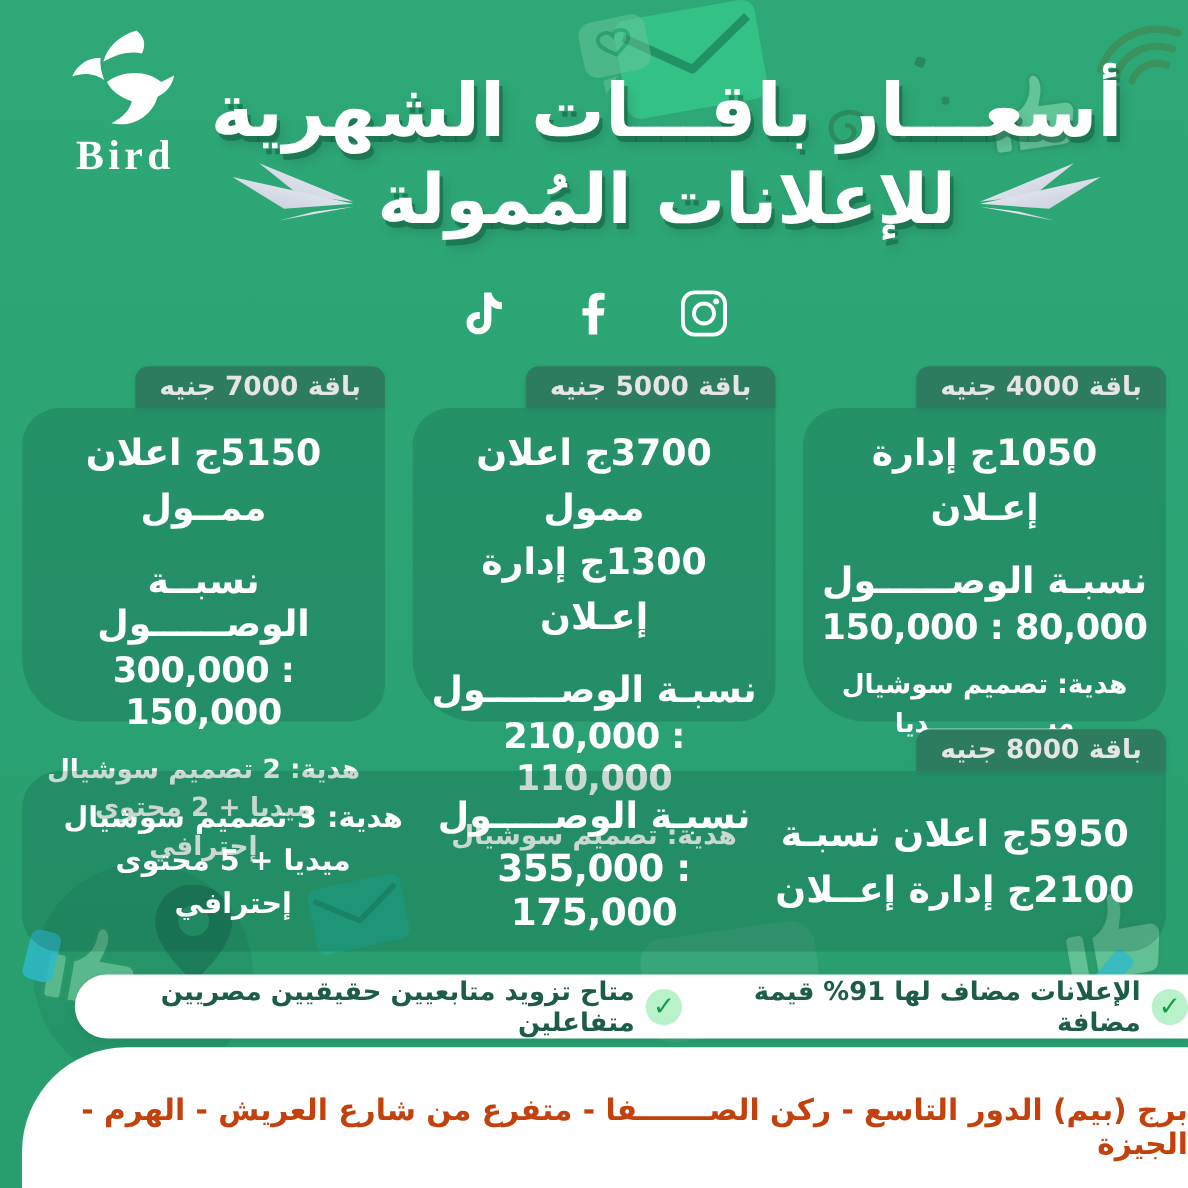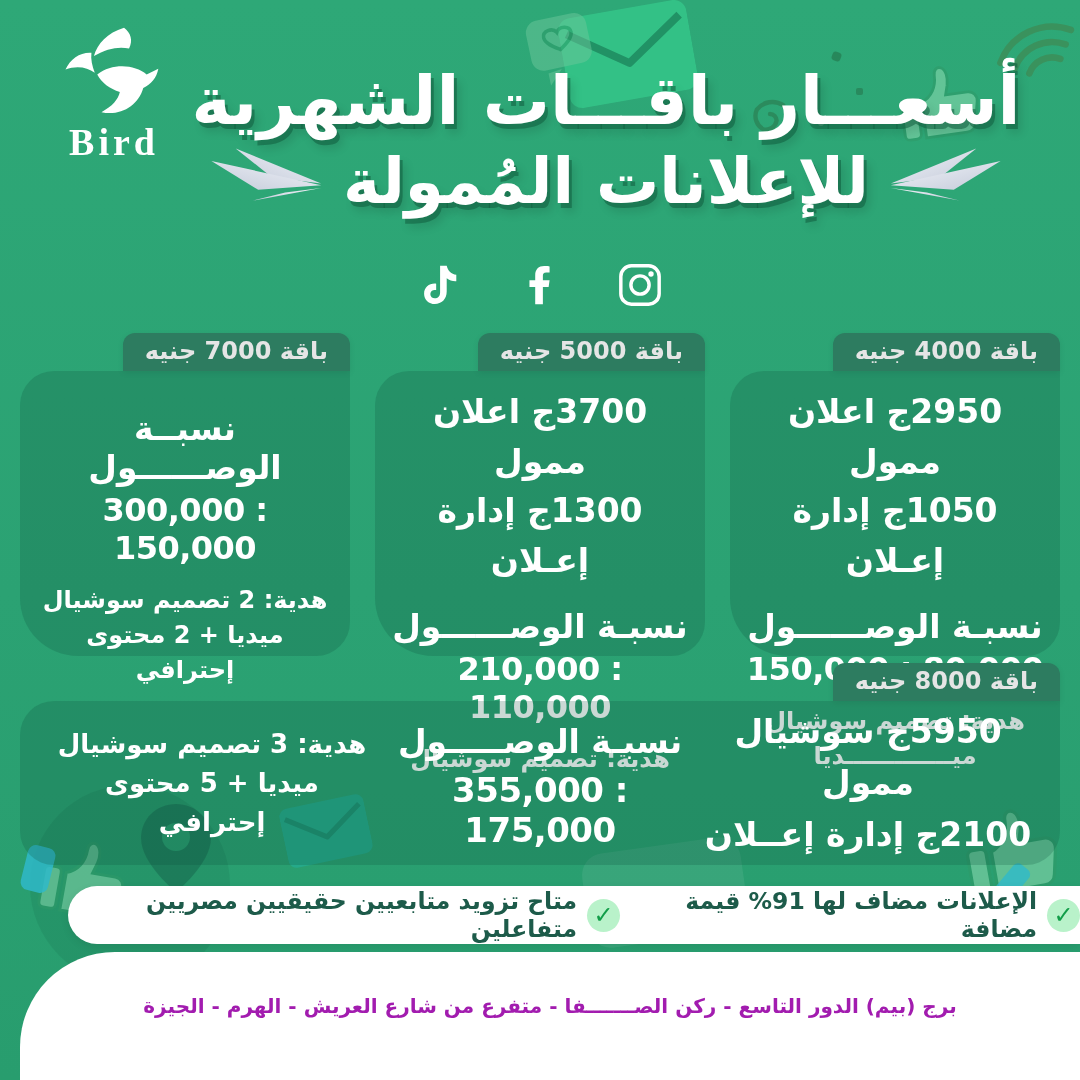--- a/index.html
+++ b/index.html
@@ -52,21 +52,21 @@
   .col8 .gift{font-size:26px;margin-top:0;line-height:1.5;}
   
   .notes{position:absolute;left:68px;right:0;top:886px;height:58px;background:#fff;
        border-radius:29px 0 0 29px;display:flex;direction:rtl;align-items:center;justify-content:center;
        gap:10px;color:#1d5b4a;font-size:23.5px;box-shadow:0 3px 8px rgba(0,0,0,.08);}
   .check{width:33px;height:33px;border-radius:50%;background:#b9f2ca;display:inline-flex;
        align-items:center;justify-content:center;color:#129e49;font-size:24px;flex:0 0 auto;}
   
   .addr{position:absolute;left:20px;right:0;top:952px;bottom:0;background:#fff;
        border-radius:95px 0 0 0;display:flex;align-items:flex-start;justify-content:center;
-       padding-top:42px;color:#a21caf;font-size:20px;direction:rtl;}
+       padding-top:42px;color:#c2410c;font-size:27px;direction:rtl;}
 </style>
 </head>
 <body>
 
 <div class="poster">
 
   <div class="decor d-circle-bl"></div>
   <div class="decor d-tile1"></div>
 
   <svg class="decor" style="left:1002px;top:12px;width:66px;height:66px;transform:rotate(20deg);opacity:.75" viewBox="0 0 60 60">
@@ -181,21 +181,20 @@
       <circle cx="24" cy="24" r="9.5" fill="none" stroke="#fff" stroke-width="3.6"></circle>
       <circle cx="35.5" cy="12.5" r="2.8" fill="#fff"></circle>
     </svg>
   </div>
 
   <div class="cards">
 
     <div class="pkg">
       <div class="tag">باقة 4000 جنيه</div>
       <div class="card-body">
-        <div class="line-big">2950ج اعلان ممول</div>
         <div class="line-big">1050ج إدارة إعـلان</div>
         <div class="reach-label">نسبـة الوصــــــول</div>
         <div class="reach-val">150,000 : 80,000</div>
         <div class="gift">
           <div>هدية: تصميم سوشيال</div>
           <div>ميـــــــــــــديا</div>
         </div>
       </div>
     </div>
 
@@ -208,36 +207,37 @@
         <div class="reach-val">210,000 : 110,000</div>
         <div class="gift">
           <div>هدية: تصميم سوشيال</div>
         </div>
       </div>
     </div>
 
     <div class="pkg">
       <div class="tag">باقة 7000 جنيه</div>
       <div class="card-body">
+        <div class="line-big">5150ج اعلان ممــول</div>
         <div class="reach-label">نسبــة الوصــــــول</div>
         <div class="reach-val">300,000 : 150,000</div>
         <div class="gift">
           <div>هدية: 2 تصميم سوشيال</div>
           <div>ميديا + 2 محتوى إحترافي</div>
         </div>
       </div>
     </div>
 
   </div>
 
   <div class="pkg8">
     <div class="tag">باقة 8000 جنيه</div>
     <div class="pkg8-body">
       <div class="col8">
-        <div class="line-big">5950ج سوشيال ممول</div>
+        <div class="line-big">5950ج اعلان نسبـة</div>
         <div class="line-big">2100ج إدارة إعــلان</div>
       </div>
       <div class="col8">
         <div class="line-big">نسبـة الوصـــــول</div>
         <div class="reach-val">355,000 : 175,000</div>
       </div>
       <div class="col8">
         <div class="gift">
           <div>هدية: 3 تصميم سوشيال</div>
           <div>ميديا + 5 محتوى إحترافي</div>

